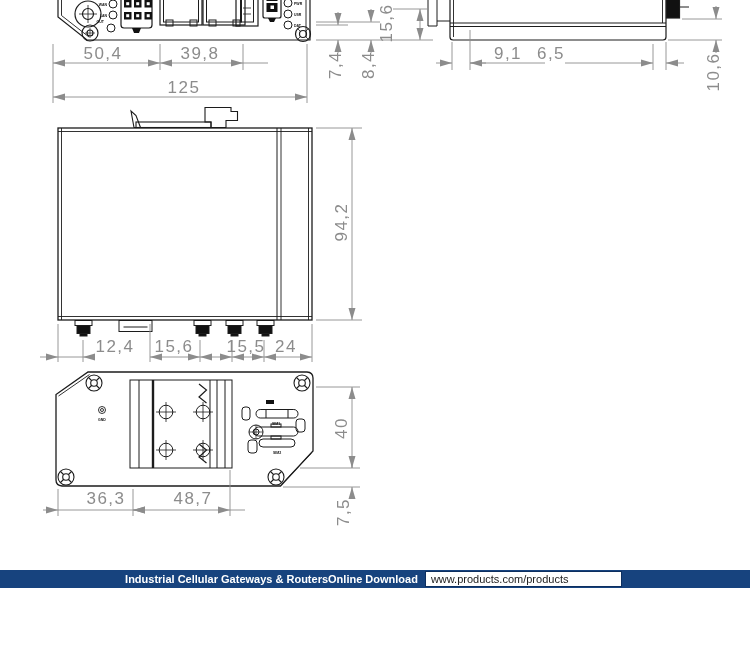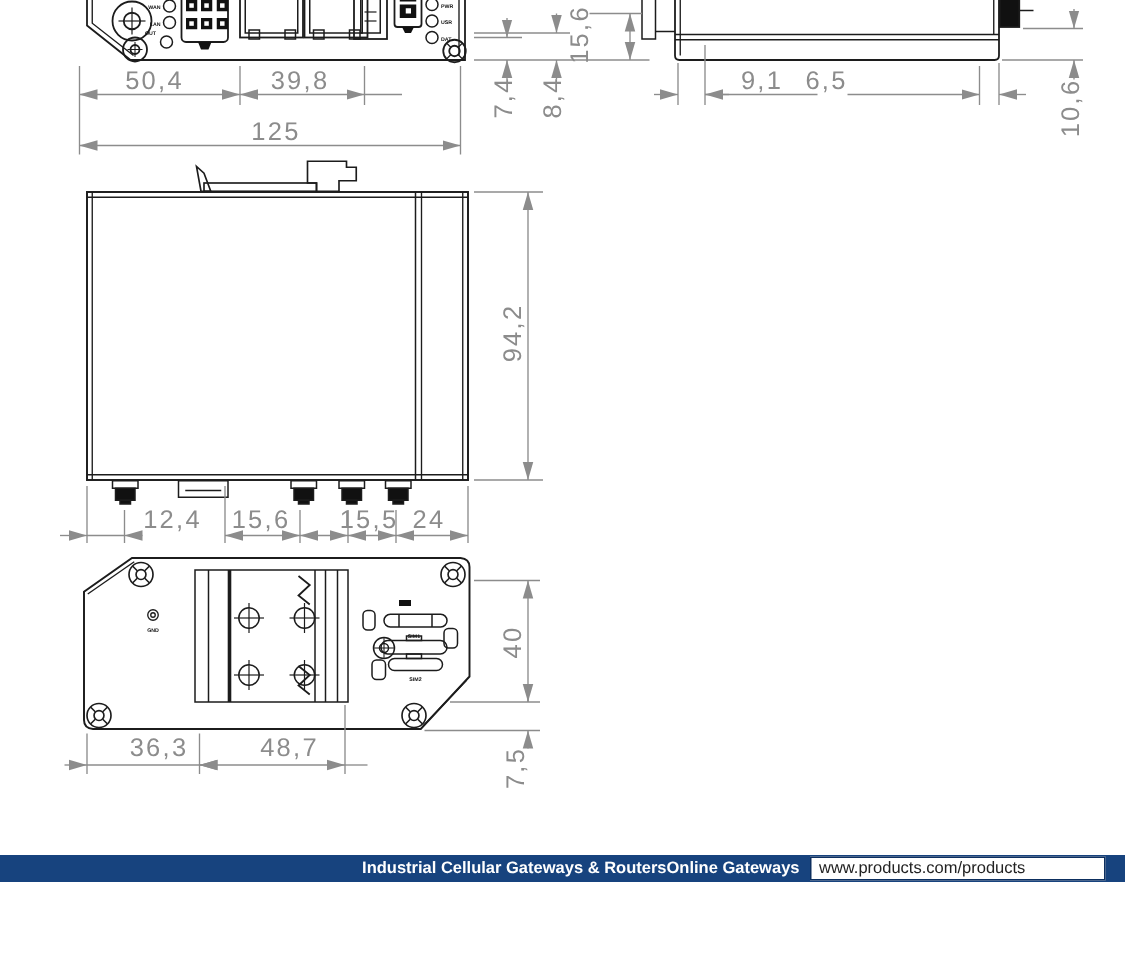--- a/index.html
+++ b/index.html
@@ -2,21 +2,21 @@
 <html><head>
 <meta charset="utf-8">
 <style>
   html,body{margin:0;padding:0;background:#ffffff;}
   .page{position:relative;width:750px;height:650px;background:#fff;overflow:hidden;
         font-family:"Liberation Sans",sans-serif;}
   svg text{font-family:"Liberation Sans",sans-serif;}
   .dim{font-size:17px;fill:#8c8c8c;letter-spacing:1.5px;}
   .tiny{font-size:3.5px;font-weight:bold;fill:#111;letter-spacing:0;}
   .footer{position:absolute;left:0;top:570px;width:750px;height:18px;background:#17437e;
-          display:flex;align-items:center;justify-content:flex-end;}
+          display:flex;align-items:center;justify-content:center;}
   .footer-left{color:#fff;font-size:11px;font-weight:bold;padding-left:10px;white-space:nowrap;}
   .footer-right{display:flex;align-items:center;height:18px;}
   .dl-label{color:#fff;font-size:11px;font-weight:bold;margin-right:7px;white-space:nowrap;}
   .urlbox{display:inline-block;width:190px;height:14px;line-height:14px;background:#fff;
           border:1px solid #0d2f5f;color:#222;font-size:11px;padding-left:5px;margin-right:13px;
           white-space:nowrap;overflow:hidden;}
 </style>
 </head>
 <body>
 
@@ -378,18 +378,18 @@
     <text class="dim" x="193" y="504" text-anchor="middle">48,7</text>
     <text class="dim" x="347" y="428" text-anchor="middle" transform="rotate(-90 347 428)">40</text>
     <text class="dim" x="349" y="512" text-anchor="middle" transform="rotate(-90 349 512)">7,5</text>
   </g>
 </svg>
 
 
 <div class="footer">
   <div class="footer-left">Industrial Cellular Gateways &amp; Routers</div>
   <div class="footer-right">
-    <span class="dl-label">Online Gateways</span>
+    <span class="dl-label">Online Download</span>
     <span class="urlbox">www.products.com/products</span>
   </div>
 </div>
 
 </div>
 
 </body></html>

